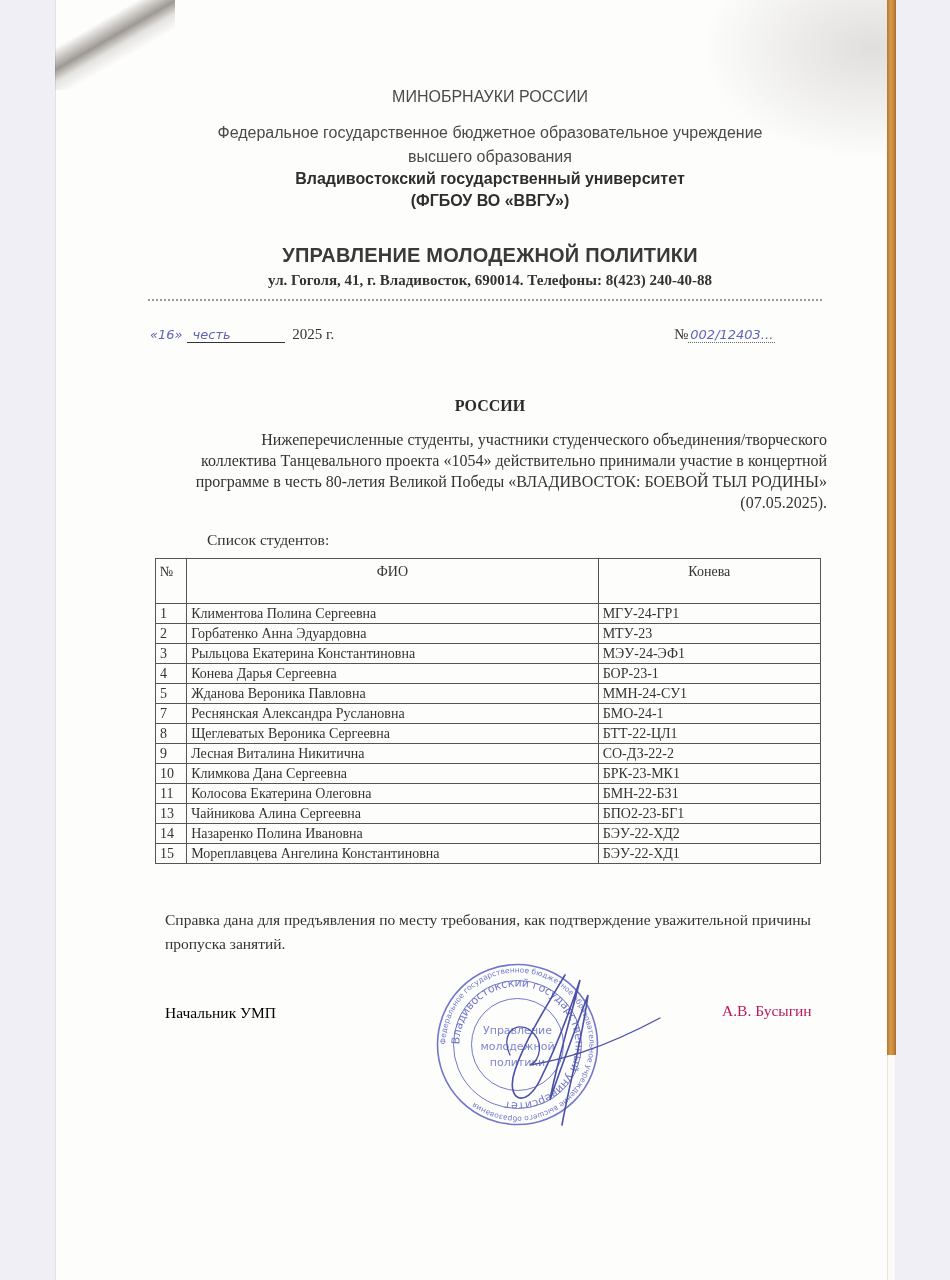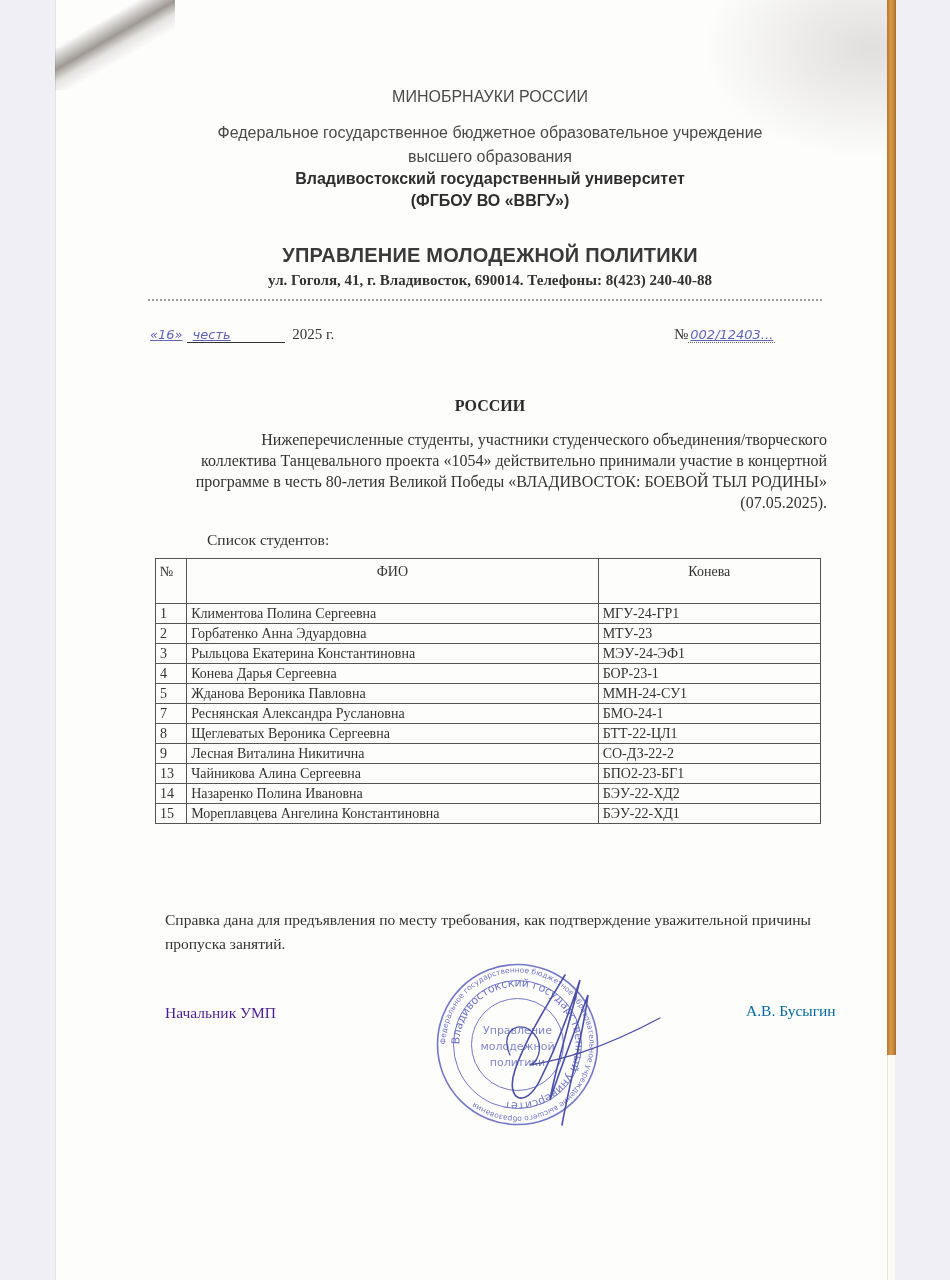--- a/index.html
+++ b/index.html
@@ -100,21 +100,20 @@
       left: 150px;
       top: 326px;
       font-size: 15px;
       color: #333;
     }
     .hand {
       font-family: "DejaVu Sans", sans-serif;
       color: #5f64b8;
       font-style: italic;
       font-size: 13px;
-      text-decoration: underline;
     }
     .date-month {
       display: inline-block;
       width: 92px;
       border-bottom: 1px solid #333;
       margin: 0 4px;
       text-align: left;
       padding-left: 6px;
     }
     .num-row {
@@ -189,29 +188,28 @@
       width: 660px;
       font-size: 15.5px;
       line-height: 24px;
       color: #333;
     }
     .sig-title {
       position: absolute;
       left: 165px;
       top: 1004px;
       font-size: 15.5px;
-      color: #4c1d95;
+      color: #000000;
     }
     .sig-name {
       position: absolute;
       left: 722px;
       top: 1002px;
       font-size: 15.5px;
-      color: #0369a1;
-      margin-left: 24px;
+      color: #be185d;
     }
 
     
     .stamp {
       position: absolute;
       left: 435px;
       top: 962px;
       width: 165px;
       height: 165px;
       opacity: 0.85;
@@ -295,20 +293,30 @@
       </tr>
       <tr>
         <td class="c-num">8</td>
         <td class="c-name">Щеглеватых Вероника Сергеевна</td>
         <td class="c-group">БТТ-22-ЦЛ1</td>
       </tr>
       <tr>
         <td class="c-num">9</td>
         <td class="c-name">Лесная Виталина Никитична</td>
         <td class="c-group">СО-ДЗ-22-2</td>
+      </tr>
+      <tr>
+        <td class="c-num">10</td>
+        <td class="c-name">Климкова Дана Сергеевна</td>
+        <td class="c-group">БРК-23-МК1</td>
+      </tr>
+      <tr>
+        <td class="c-num">11</td>
+        <td class="c-name">Колосова Екатерина Олеговна</td>
+        <td class="c-group">БМН-22-БЗ1</td>
       </tr>
       <tr>
         <td class="c-num">13</td>
         <td class="c-name">Чайникова Алина Сергеевна</td>
         <td class="c-group">БПО2-23-БГ1</td>
       </tr>
       <tr>
         <td class="c-num">14</td>
         <td class="c-name">Назаренко Полина Ивановна</td>
         <td class="c-group">БЭУ-22-ХД2</td>

